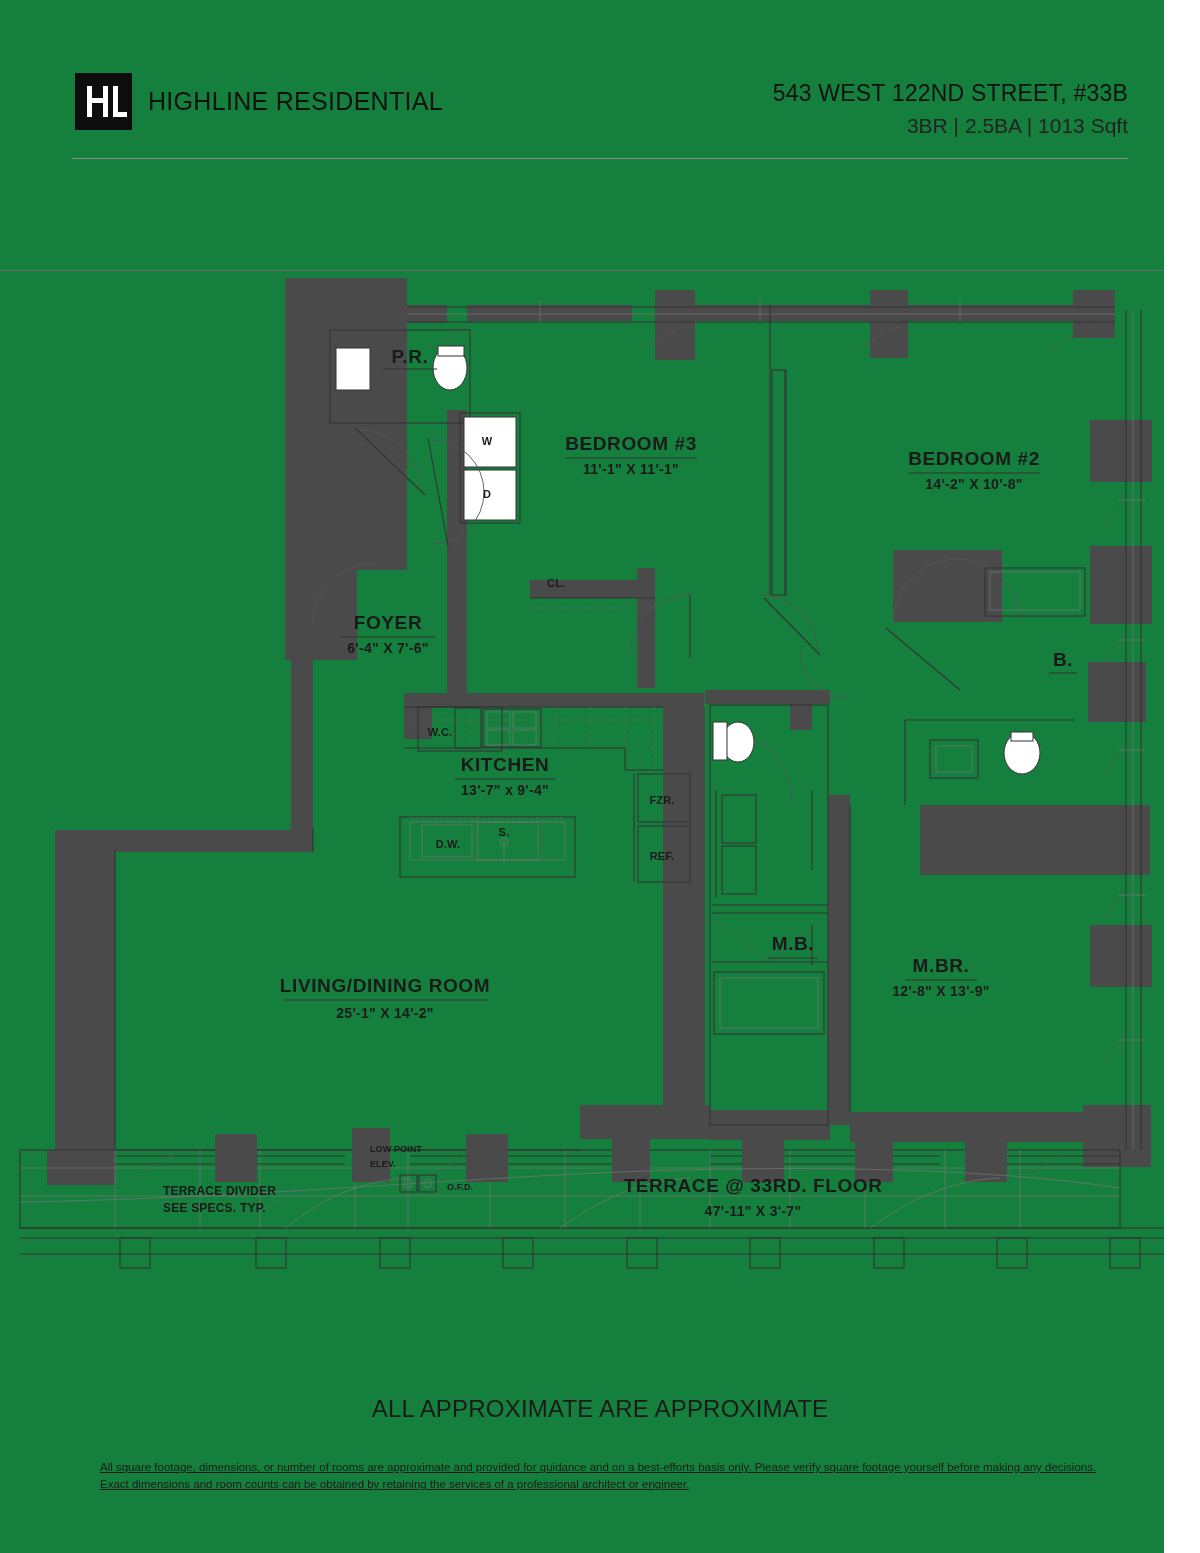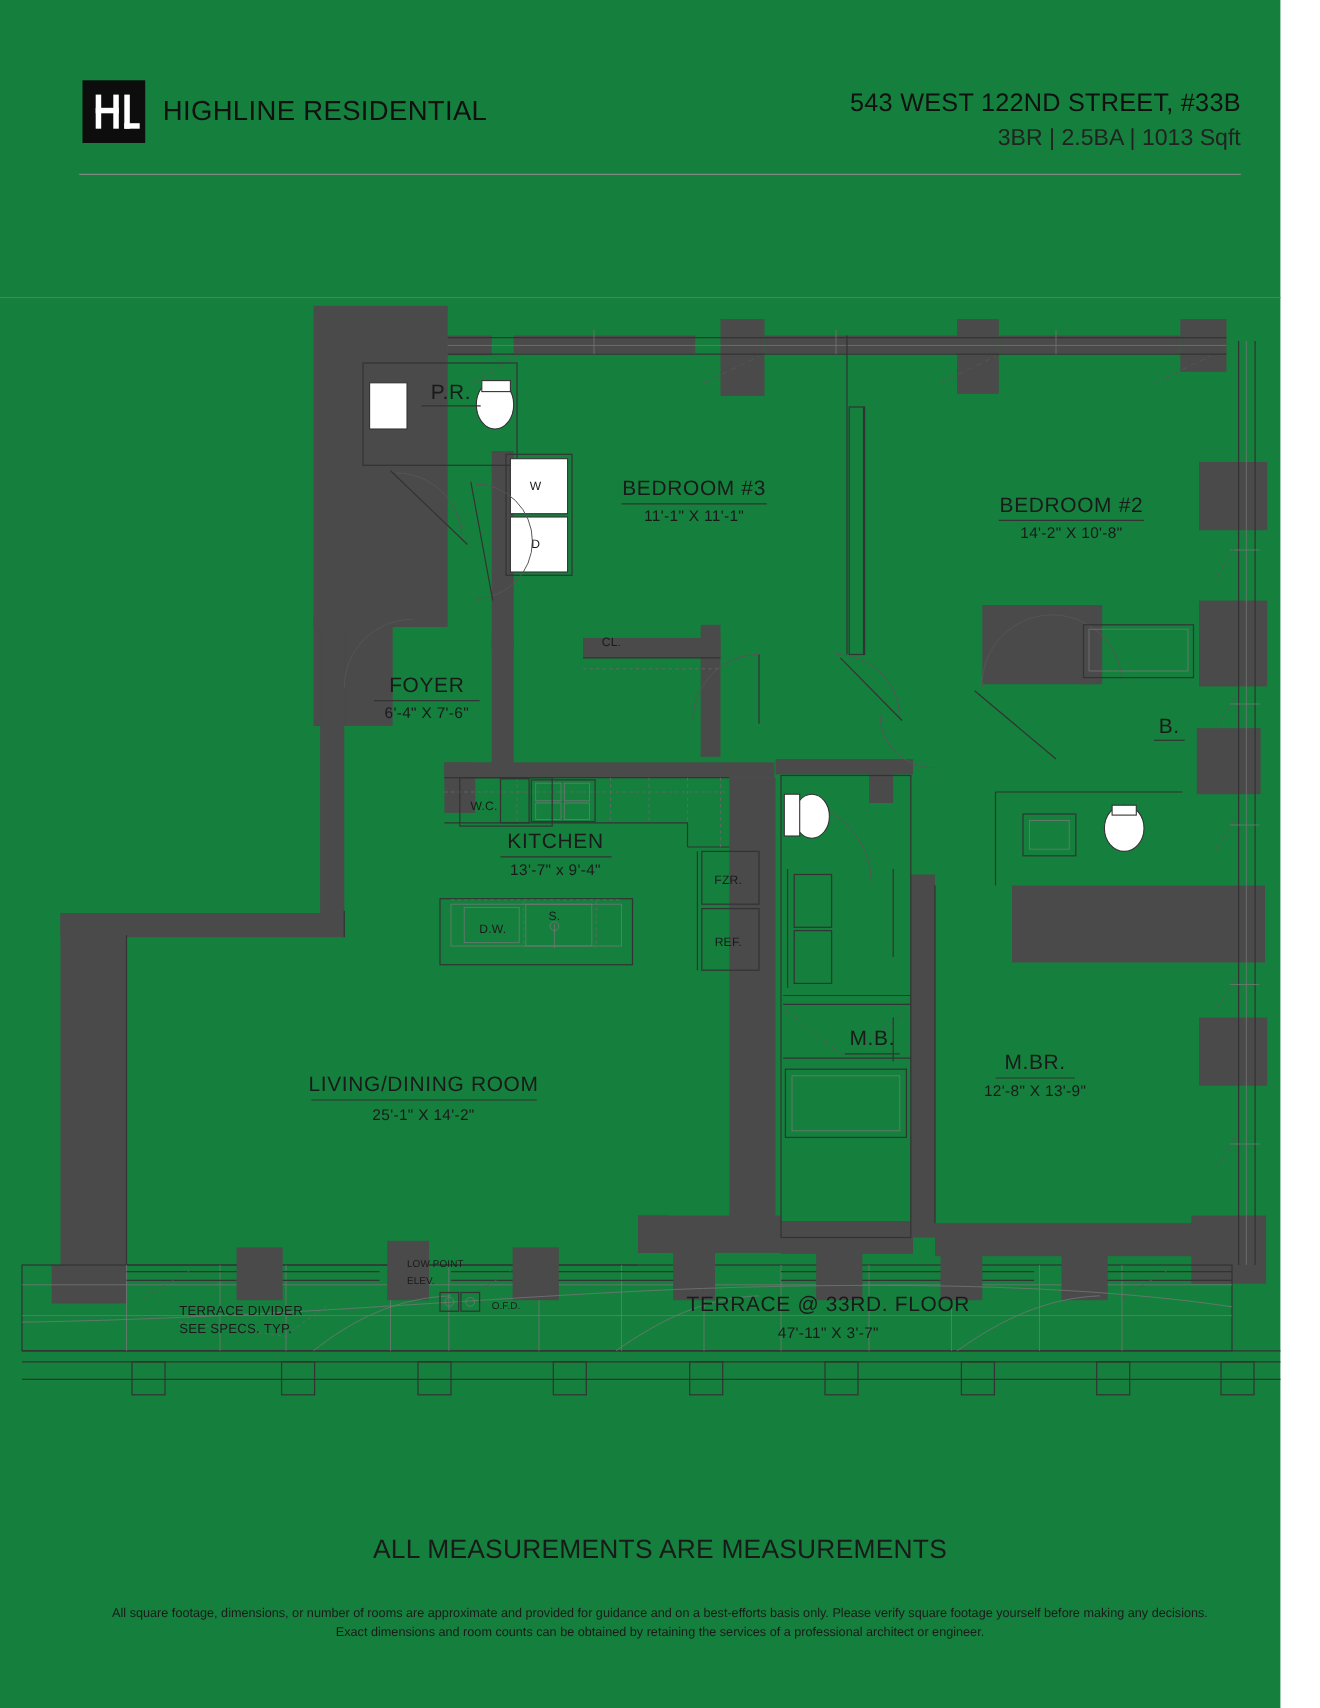--- a/index.html
+++ b/index.html
@@ -90,44 +90,45 @@
     position: absolute;
     left: 0; top: 270px;
     width: 1200px; height: 1px;
     background: #6f6f6f;
   }
 
   
   #plan-wrap {
     position: absolute;
     left: 0; top: 250px;
-    width: 1200px; height: 1060px;
+    width: 1200px; height: 1060px; font-weight: bold;
   }
   #plan-svg { display: block; }
 
   
   #footer {
     position: absolute;
     left: 0; top: 1395px;
     width: 1200px;
   }
   #footer-title {
     text-align: center;
     font-size: 24px;
     color: #1a1a1a;
     letter-spacing: 0.2px;
     font-weight: 400;
   }
   #footer-disclaimer {
     margin: 36px auto 0 auto;
     width: 1000px;
-    text-align: center;
+    text-align: left;
     font-size: 11.5px;
     line-height: 1.5;
     color: #1a1a1a;
+    text-decoration: underline;
   }
 </style>
 </head>
 <body>
 
 <div id="page">
 
   <div id="header">
 
     <div id="brand">
@@ -532,17 +533,17 @@
         </g>
         <g>
           <text class="txt xs" x="447" y="940">O.F.D.</text>
         </g>
       </g>
 
     </svg>
   </div>
 
   <div id="footer">
-    <div id="footer-title">ALL MEASUREMENTS ARE MEASUREMENTS</div>
+    <div id="footer-title">ALL APPROXIMATE ARE APPROXIMATE</div>
     <div id="footer-disclaimer">All square footage, dimensions, or number of rooms are approximate and provided for guidance and on a best-efforts basis only. Please verify square footage yourself before making any decisions. Exact dimensions and room counts can be obtained by retaining the services of a professional architect or engineer.</div>
   </div>
 
 </div>
 
 </body></html>

